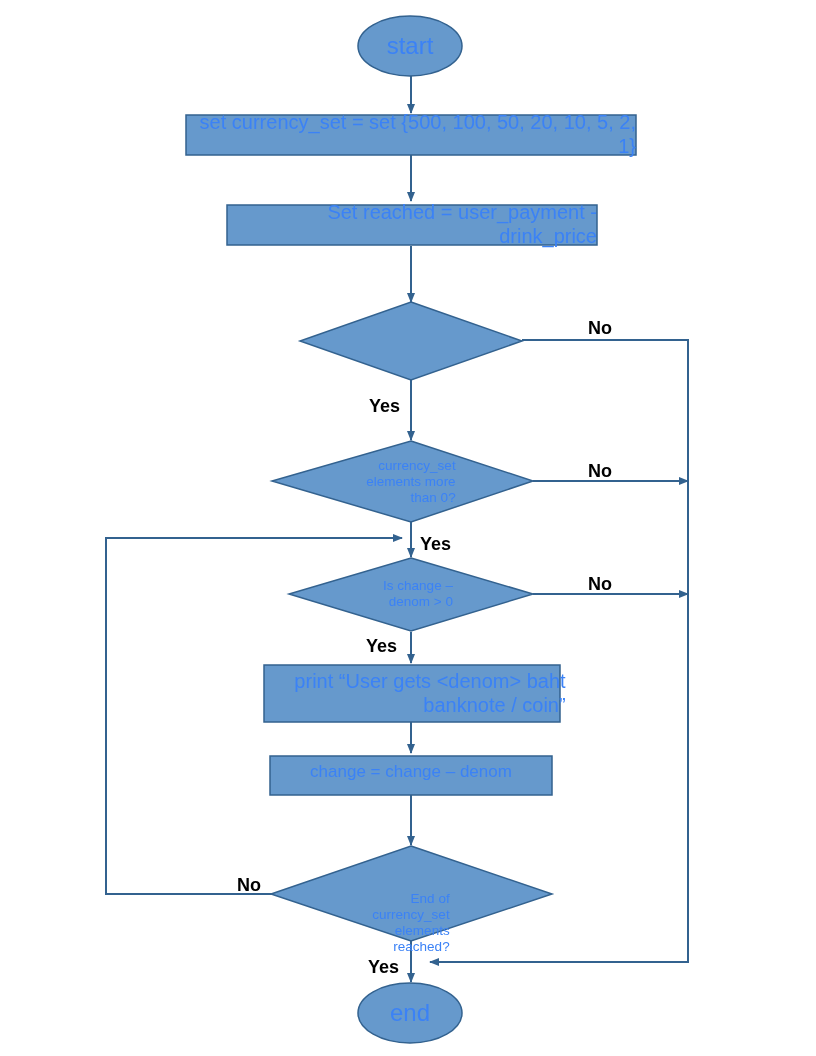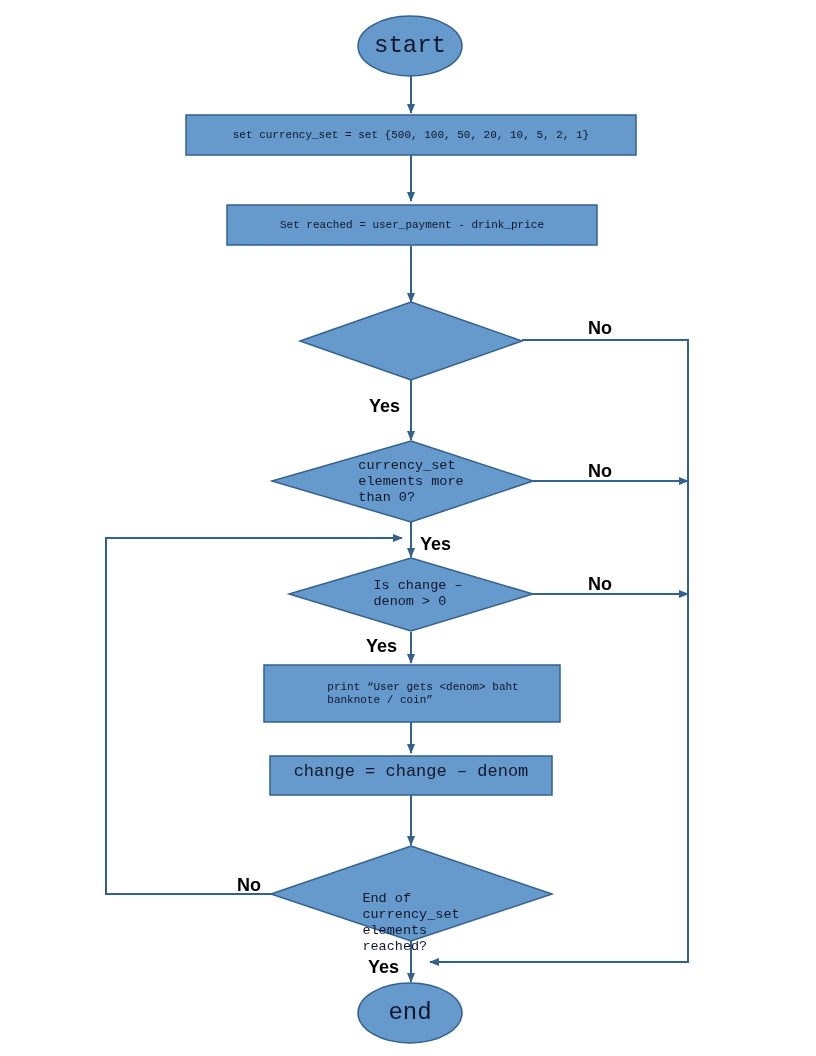--- a/index.html
+++ b/index.html
@@ -20,39 +20,38 @@
     left: 0;
     top: 0;
     width: 816px;
     height: 1056px;
   }
   .node-label {
     position: absolute;
     display: flex;
     align-items: center;
     justify-content: center;
-    text-align: left;
-    color: #0f172a;
+    text-align: right;
+    color: #3b82f6;
     line-height: 1.18;
     pointer-events: none;
     white-space: pre-line;
-    font-family: Liberation Mono, monospace;
   }
   .edge-label {
     position: absolute;
     color: #000000;
     font-size: 18px;
     font-weight: bold;
     white-space: nowrap;
   }
   .terminal-label {
     font-size: 24px;
   }
   .process-label {
-    font-size: 11px;
+    font-size: 20px;
     border-radius: 12px;
   }
   .decision-label {
     font-size: 13.5px;
   }
 </style>
 </head>
 <body>
 
 <div id="canvas">
@@ -121,21 +120,21 @@
   <div class="node-label process-label" style="left:227px; top:205px; width:370px; height:40px;">Set reached = user_payment - drink_price</div>
 
 
   <div class="node-label decision-label" style="left:320px; top:446px; width:182px; height:72px;">currency_set
 elements more
 than 0?</div>
 
   <div class="node-label decision-label" style="left:337px; top:563px; width:162px; height:62px;">Is change –
 denom &gt; 0</div>
 
-  <div class="node-label process-label" style="left:279px; top:665px; width:288px; height:57px;">print “User gets &lt;denom&gt; baht
+  <div class="node-label process-label" style="left:286px; top:665px; width:288px; height:57px;">print “User gets &lt;denom&gt; baht
 banknote / coin”</div>
 
   <div class="node-label" style="left:270px; top:756px; width:282px; height:33px; font-size:17px;">change = change – denom</div>
 
   <div class="node-label decision-label" style="left:330px; top:879px; width:162px; height:88px;">End of
 currency_set
 elements
 reached?</div>
 
   <div class="node-label terminal-label" style="left:358px; top:983px; width:104px; height:60px;">end</div>

